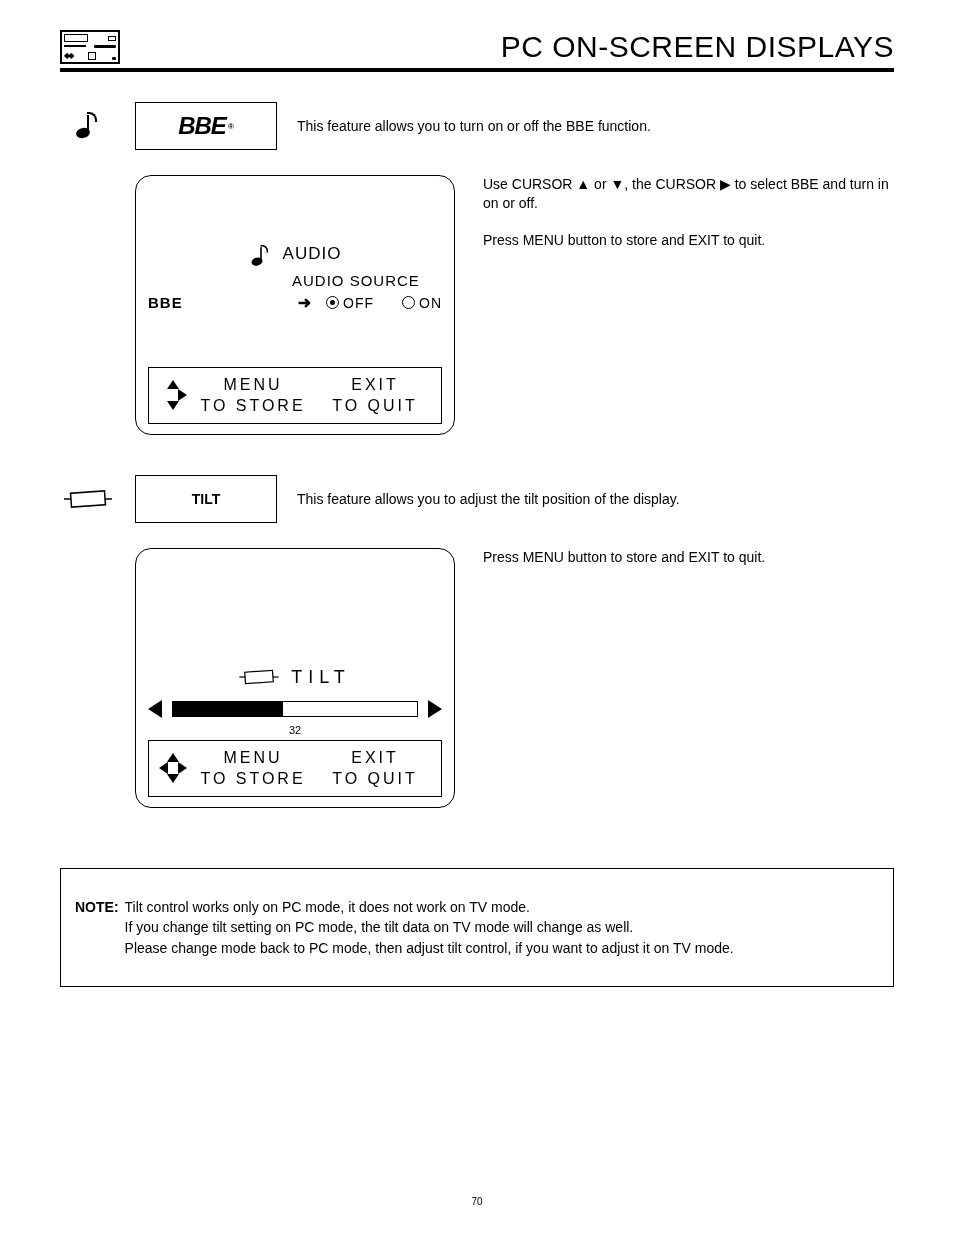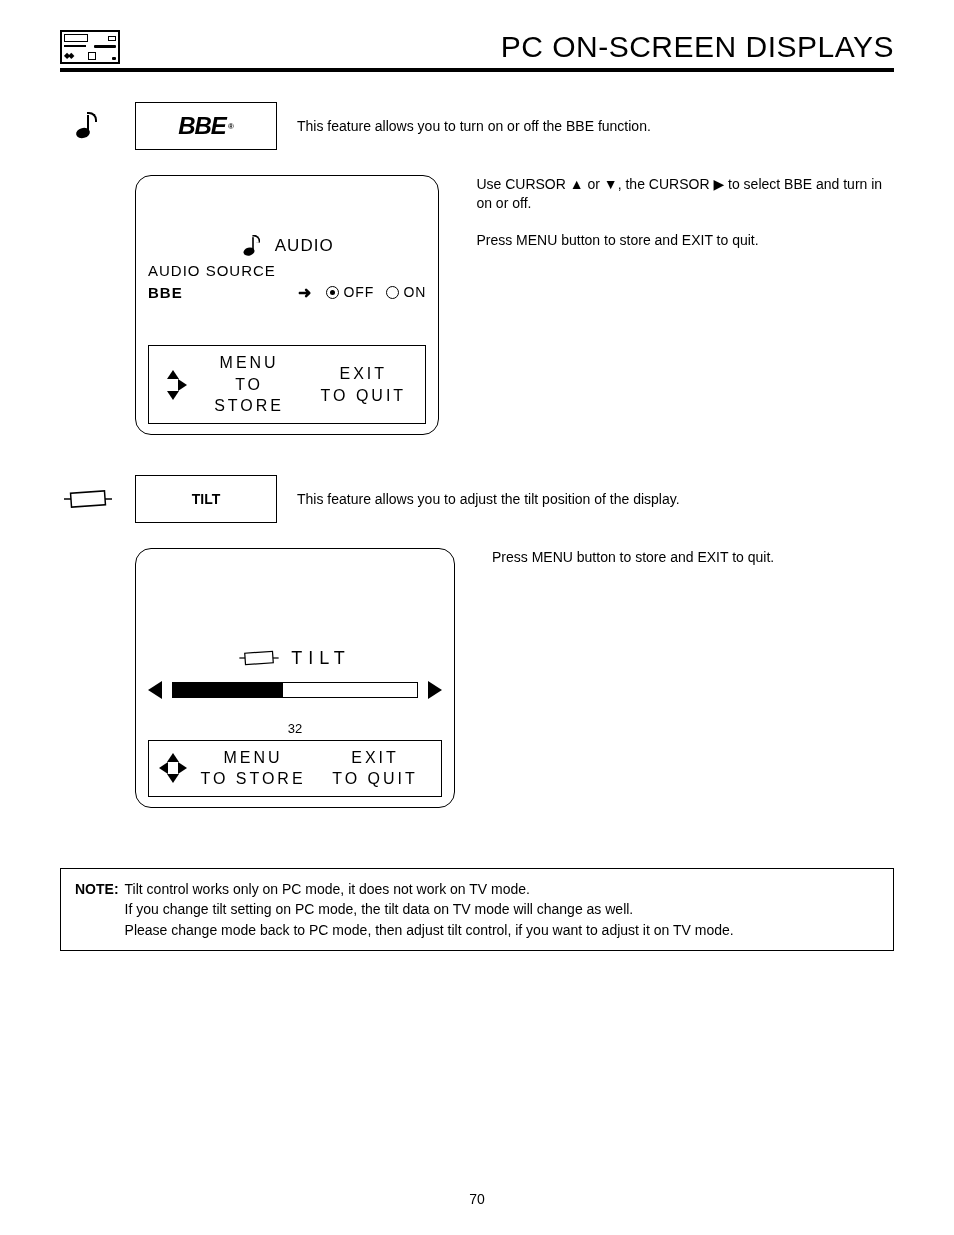--- a/index.html
+++ b/index.html
@@ -95,21 +95,21 @@
   .sec-body {
     display: flex;
     gap: 28px;
     margin-top: 25px;
     margin-left: 75px;
   }
   .side-text {
     font-size: 14px;
     line-height: 1.35;
   }
-  .side-text p { margin: 0 0 18px 9px; }
+  .side-text p { margin: 0 0 18px 0; }
 
   
   .osd {
     width: 320px;
     min-height: 260px;
     border: 1.5px solid #000;
     border-radius: 16px;
     box-sizing: border-box;
     padding: 14px 12px 10px 12px;
     display: flex;
@@ -118,34 +118,34 @@
   }
   .osd .osd-content {
     flex: 1;
     display: flex;
     flex-direction: column;
     justify-content: center;
     gap: 4px;
   }
   .osd .aud-title {
     display: flex;
-    align-items: center;
     justify-content: center;
     gap: 10px;
     font-size: 17px;
     letter-spacing: 1px;
   }
   .osd .row {
     display: flex;
     align-items: center;
     font-size: 15px;
     letter-spacing: 1px;
+    justify-content: flex-end;
   }
   .osd .row .lbl { width: 150px; }
-  .osd .row .opts { display:flex; gap:12px; align-items:center; font-size:14px; }
+  .osd .row .opts { display:flex; gap:28px; align-items:center; font-size:14px; }
   .osd .row .opt { display:flex; align-items:center; gap:4px; }
   .osd .row .radio {
     width: 11px; height: 11px; border: 1.5px solid #000; border-radius: 50%;
     display:inline-flex; align-items:center; justify-content:center;
   }
   .osd .row .radio.on::after {
     content:""; width:5px; height:5px; background:#000; border-radius:50%;
   }
   .osd .footer {
     border: 1px solid #000;
@@ -169,41 +169,41 @@
   }
   .slider-row {
     display:flex; align-items:center; gap:10px; margin-top:8px;
   }
   .slider {
     flex:1; height:14px; border:1px solid #000; position:relative;
   }
   .slider .fill {
     position:absolute; left:0; top:0; bottom:0; width:45%; background:#000;
   }
-  .tilt-val { text-align:center; font-size:13px; margin-top:18px; }
+  .tilt-val { text-align:center; font-size:11px; margin-top:2px; }
 
   
   .tilt-icon svg { display:block; }
 
   
   .note-box {
     border: 1px solid #000;
     margin-top: 60px;
-    padding: 10px 14px;
+    padding: 28px 14px;
     font-size: 14px;
     line-height: 1.45;
   }
   .note-box .lbl { font-weight: bold; }
 
   .page-num {
     position: absolute;
     bottom: 28px;
     left: 0; right: 0;
     text-align: center;
-    font-size: 14px;
+    font-size: 10px;
   }
 
   
   .note-icon {
     width: 24px; height: 24px; position: relative; display:inline-block;
   }
   .note-icon .head {
     width: 14px; height: 10px; background:#000; border-radius:50%;
     position:absolute; bottom:0; left:0; transform:rotate(-15deg);
   }

